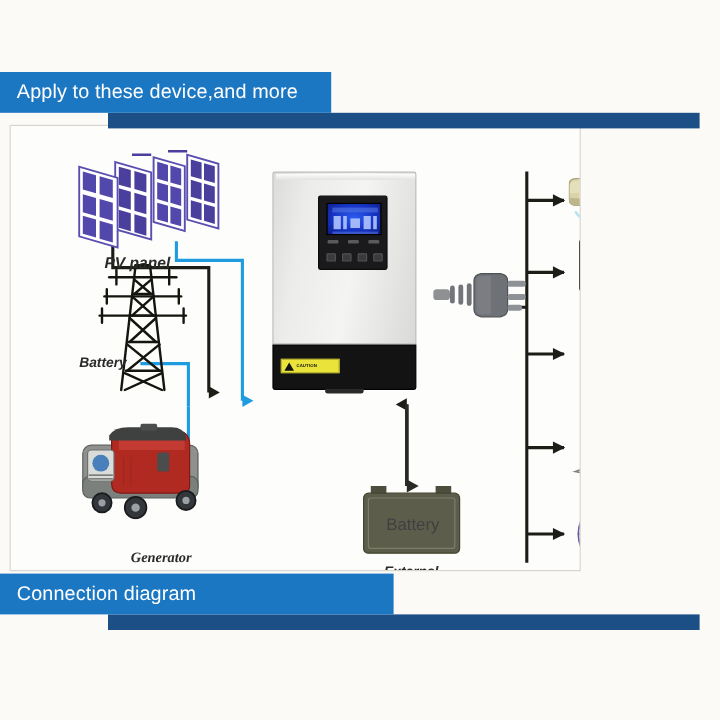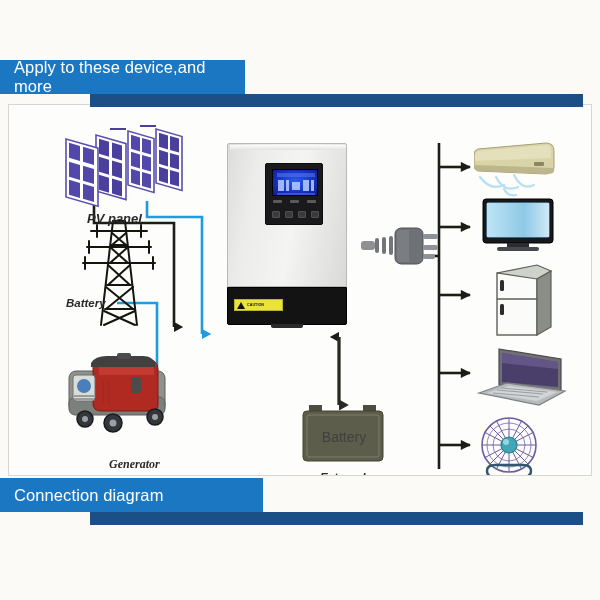--- a/index.html
+++ b/index.html
@@ -29,30 +29,30 @@
     letter-spacing: .1px;
     box-sizing: border-box;
     z-index: 30;
   }
   .banner-shadow {
     position: absolute;
     height: 13px;
     background: #1b4f86;
     z-index: 29;
   }
-  #banner-top { top: 60px; width: 245px; }
+  #banner-top { top: 60px; width: 276px; }
   #banner-top-shadow { top: 94px; left: 90px; width: 493px; }
-  #banner-bottom { top: 478px; width: 263px; }
+  #banner-bottom { top: 478px; width: 328px; }
   #banner-bottom-shadow { top: 512px; left: 90px; width: 493px; }
 
   
   #canvas {
     position: absolute;
     left: 8px; top: 104px;
-    width: 584px; height: 372px;
+    width: 476px; height: 372px;
     background: #fdfdfb;
     border: 1px solid #d8d6d0;
     box-sizing: border-box;
     overflow: hidden;
   }
   #canvas svg { position: absolute; left: 0; top: 0; }
 
   .lbl {
     position: absolute;
     font-family: "Liberation Sans", sans-serif;

